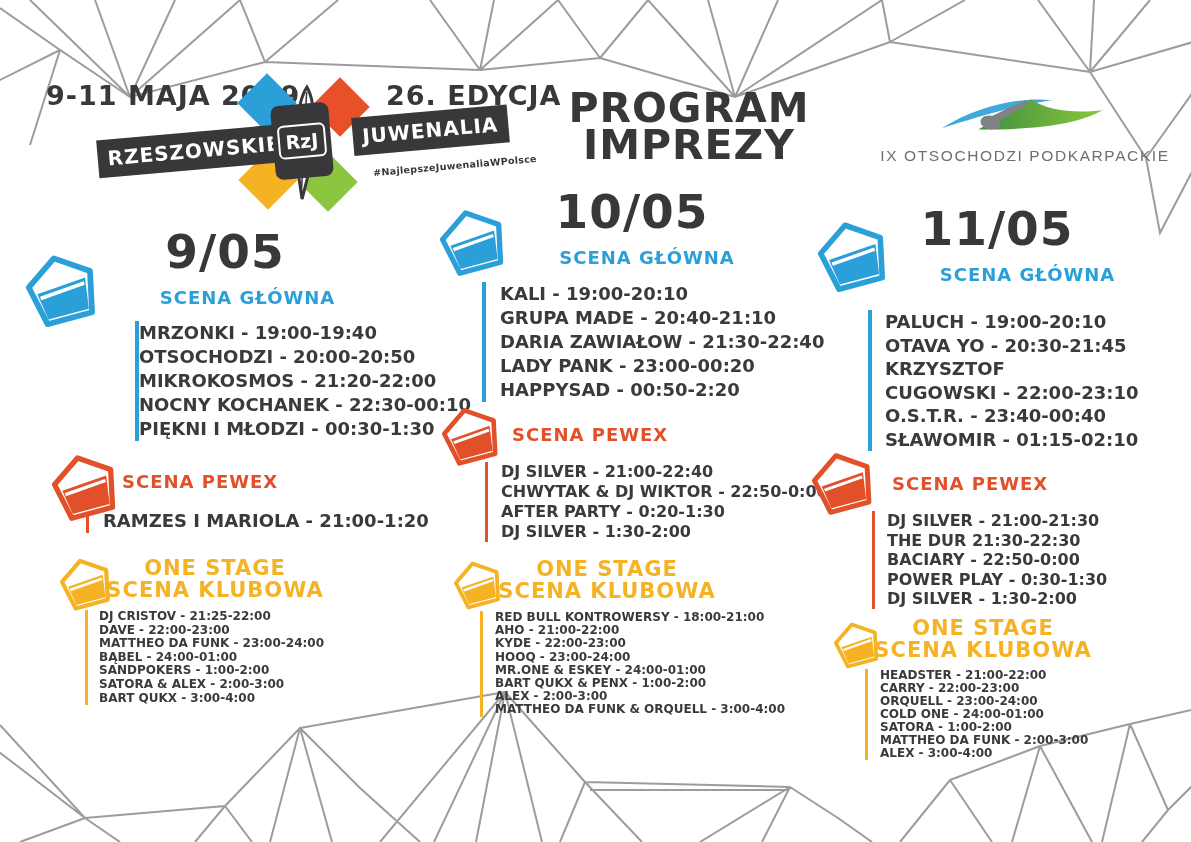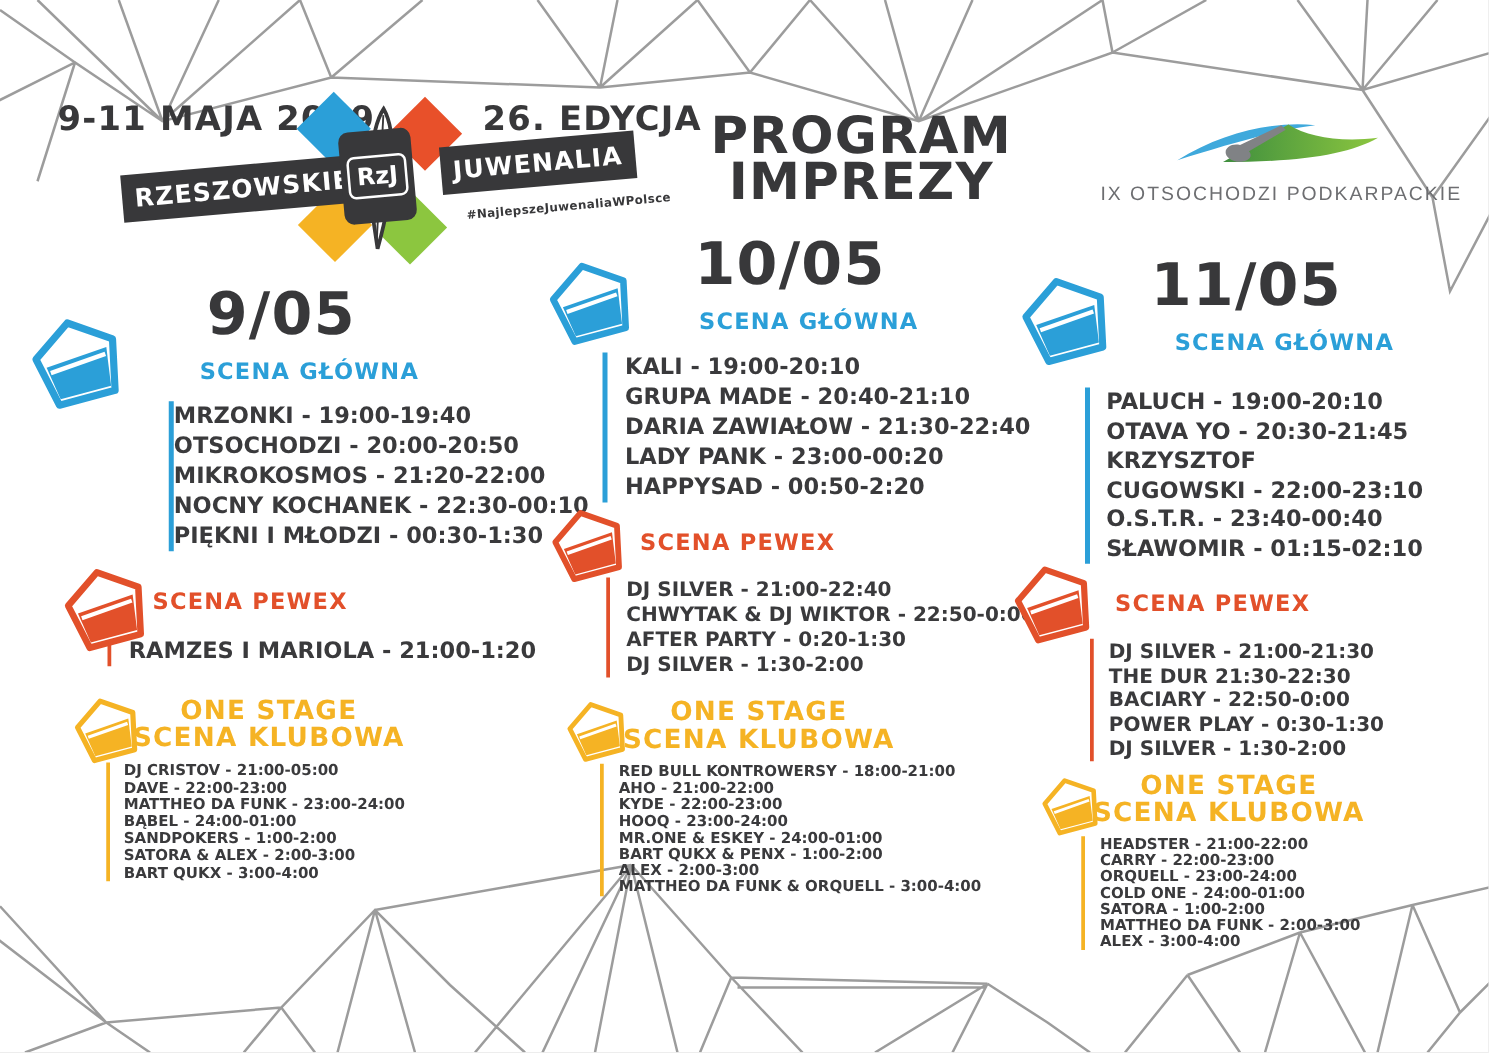--- a/index.html
+++ b/index.html
@@ -214,21 +214,21 @@
           <div class="line">RAMZES I MARIOLA - 21:00-1:20</div>
         </div>
     </div>
     <div class="sec club">
       <svg class="stage-icon icon-yellow" viewBox="0 0 100 100">
           <use href="#stageicon"></use>
         </svg>
       <div class="club-title">ONE STAGE</div>
       <div class="club-title">SCENA KLUBOWA</div>
       <div class="acts">
-          <div class="line">DJ CRISTOV - 21:00-05:00</div>
+          <div class="line">DJ CRISTOV - 21:25-22:00</div>
           <div class="line">DAVE - 22:00-23:00</div>
           <div class="line">MATTHEO DA FUNK - 23:00-24:00</div>
           <div class="line">BĄBEL - 24:00-01:00</div>
           <div class="line">SANDPOKERS - 1:00-2:00</div>
           <div class="line">SATORA &amp; ALEX - 2:00-3:00</div>
           <div class="line">BART QUKX - 3:00-4:00</div>
         </div>
     </div>
   </div>
 

